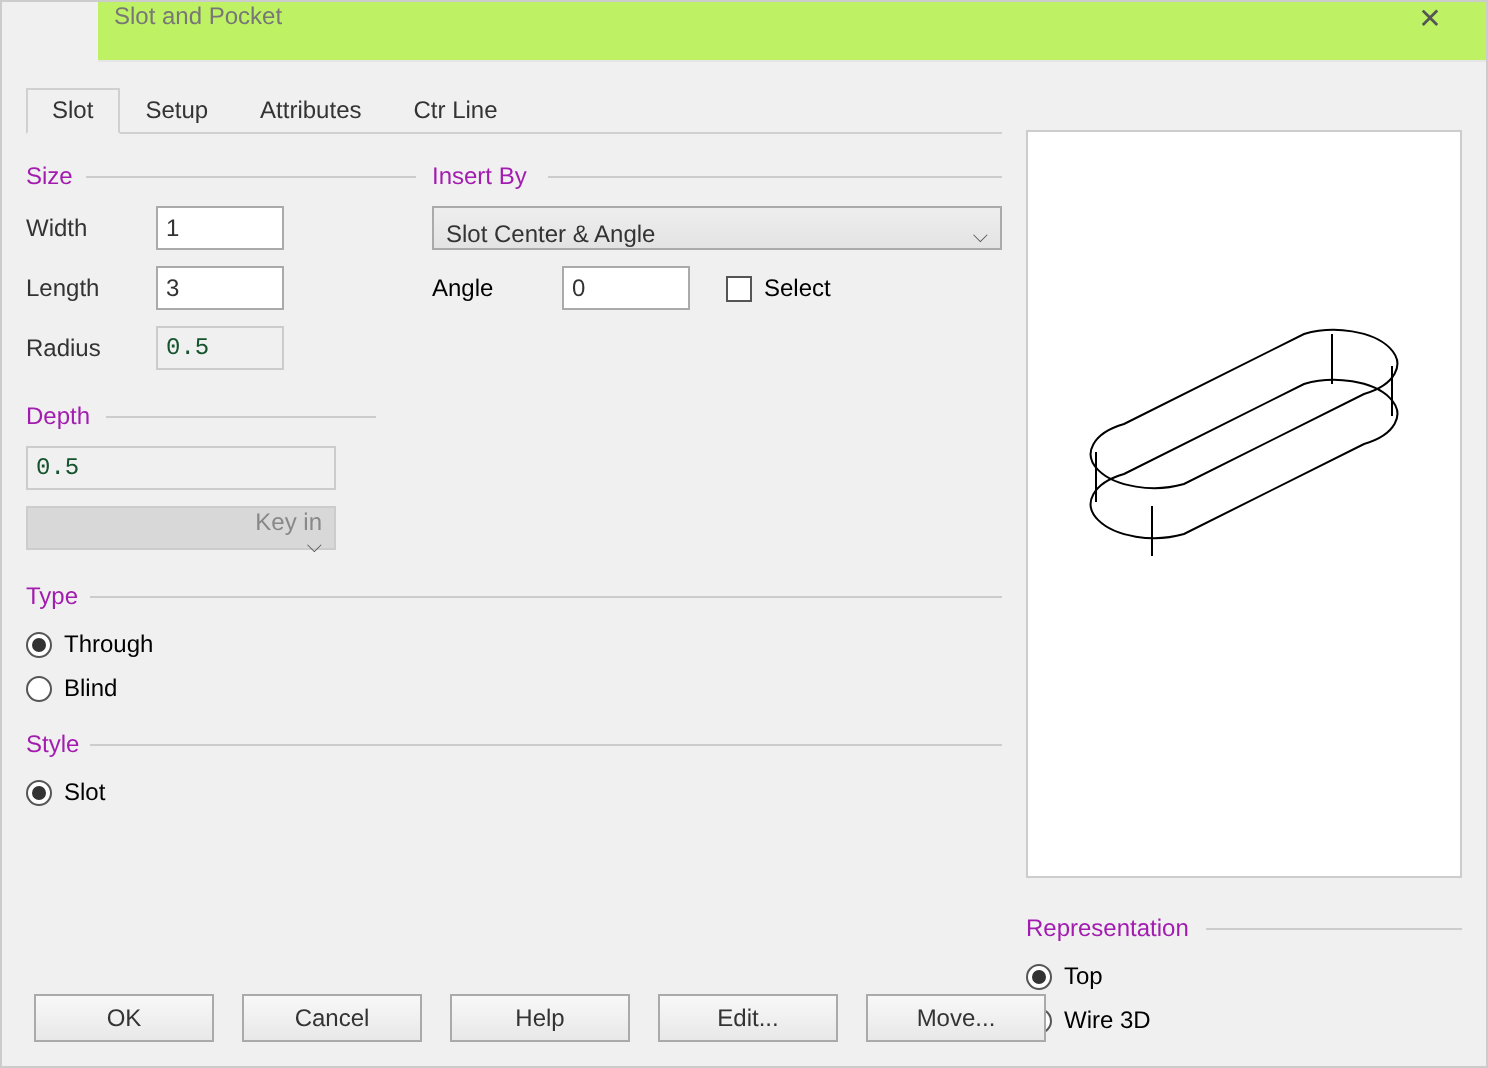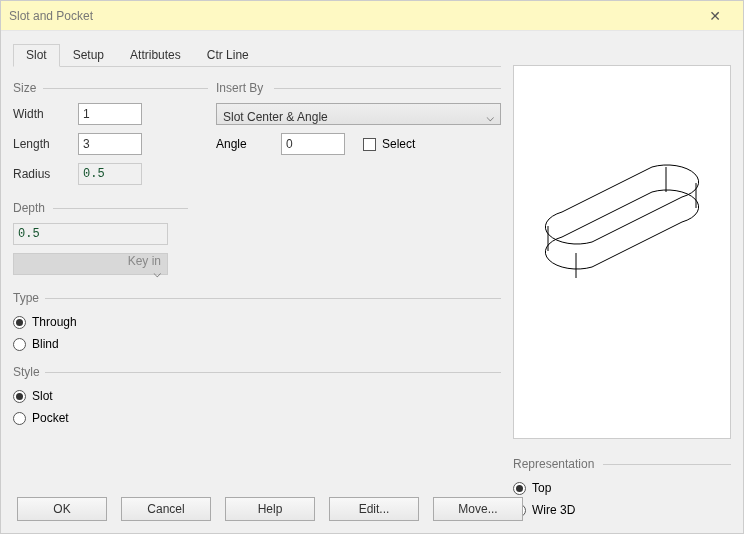--- a/index.html
+++ b/index.html
@@ -1,30 +1,30 @@
 <!DOCTYPE html>
 <html><head>
 <meta charset="utf-8">
 <style>
   * { box-sizing: border-box; font-family: "Segoe UI", Tahoma, sans-serif; font-size: 12px; }
   html,body { margin:0; padding:0; }
   body { background:#fff; }
   .window { width:744px; height:534px; border:1px solid #ccc; background:#f0f0f0; position:relative; display:flex; flex-direction:column; }
-  .titlebar { height:30px; display:flex; align-items:center; padding:0 8px; color:#777; background:#fef9c3; border-bottom:1px solid #e6e6e6;}
+  .titlebar { height:30px; display:flex; align-items:flex-start; padding:0 8px; color:#777; background:#bef264; border-bottom:1px solid #e6e6e6;margin-left:48px;}
   .titlebar .title { flex:1; }
   .titlebar .close { width:40px; text-align:center; color:#555; font-size:14px; }
   .body { flex:1; position:relative; padding:12px 12px 12px 12px; display:flex; gap:12px; }
   .left { flex:1; display:flex; flex-direction:column; }
   .tabs { display:flex; border-bottom:1px solid #d0d0d0; height:24px; margin-bottom:6px;}
   .tab { padding:3px 12px 4px; color:#333; border:1px solid transparent; position:relative; top:1px; }
   .tab.active { background:#f0f0f0; border:1px solid #d0d0d0; border-bottom:1px solid #f0f0f0; }
   .groups { display:flex; gap:8px; }
   .group-title { position:relative; margin:8px 0 6px; }
   .group-title .line { position:absolute; top:50%; border-top:1px solid #ccc; }
-  .group-title .lbl { position:relative; background:#f0f0f0; padding-right:6px; color:#737373; }
+  .group-title .lbl { position:relative; background:#f0f0f0; padding-right:6px; color:#a21caf; }
   .row { display:flex; align-items:center; height:26px; margin:4px 0; }
   .rowlbl { width:65px; color:#333; }
   .txt { width:64px; height:22px; border:1px solid #aaa; background:#fff; padding:2px 4px; color:#333; }
   .txt.dis { background:#f0f0f0; color:#14532d; border-color:#ccc;font-family:Liberation Mono, monospace; }
   .combo { height:22px; border:1px solid #aaa; background:linear-gradient(#eee,#e3e3e3); display:flex; align-items:flex-end; padding:0 6px; justify-content:space-between; color:#333;}
   .combo.dis { color:#888; background:#d8d8d8; border-color:#ccc;}
   .chev { font-size:10px; color:#555; }
   .radio, .check { display:flex; align-items:center; gap:6px; height:22px; }
   .r-outer { width:13px; height:13px; border:1px solid #555; border-radius:50%; display:flex; align-items:center; justify-content:center; background:#fff;}
   .r-inner { width:7px; height:7px; border-radius:50%; background:#333; }
@@ -136,24 +136,20 @@
         <div class="group-title">
           <span class="lbl">Style</span>
           <span class="line" style="left:32px; right:0;"></span>
         </div>
         <div class="radio">
           <span class="r-outer">
               <span class="r-inner"></span>
             </span>
           <span>Slot</span>
         </div>
-        <div class="radio">
-          <span class="r-outer"></span>
-          <span>Pocket</span>
-        </div>
       </fieldset>
     </div>
 
     <div class="right">
       <div class="preview">
         <svg width="180" height="200" viewBox="0 0 180 200">
           <g fill="none" stroke="#000" stroke-width="1">
 
             <path d="M30 60 L120 15 A26 14 0 1 1 150 45 L60 90 A26 14 0 1 1 30 60 Z"></path>
 

